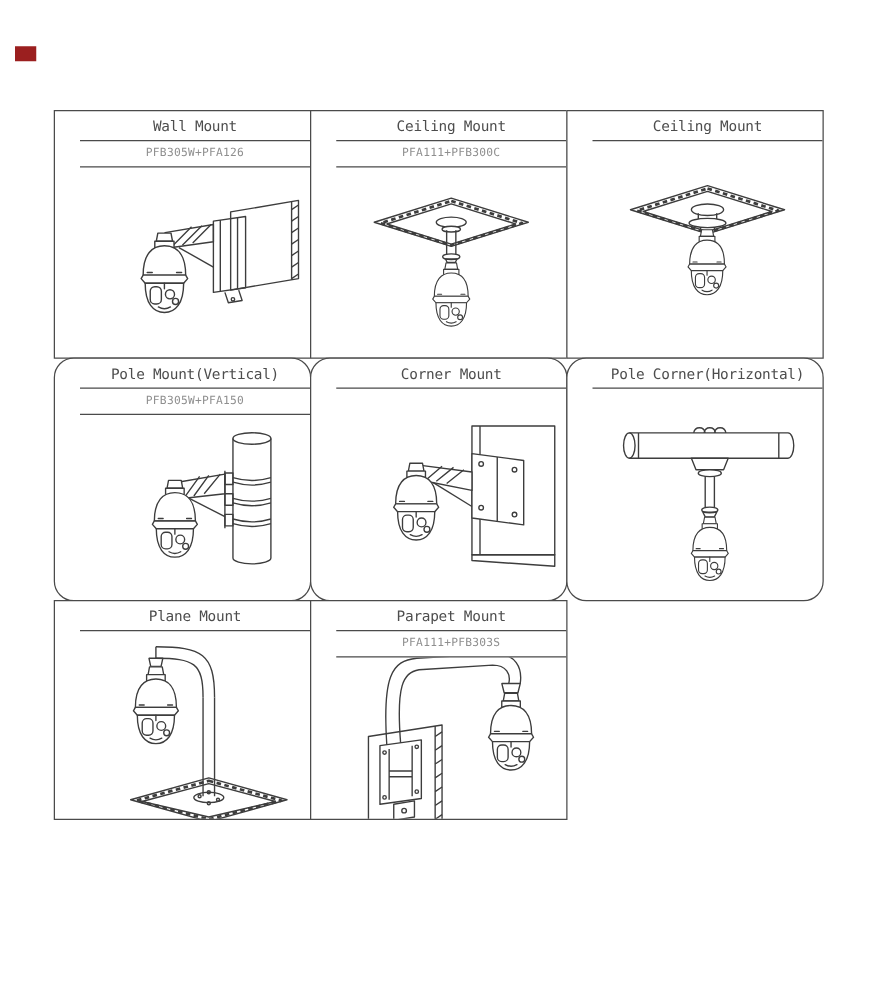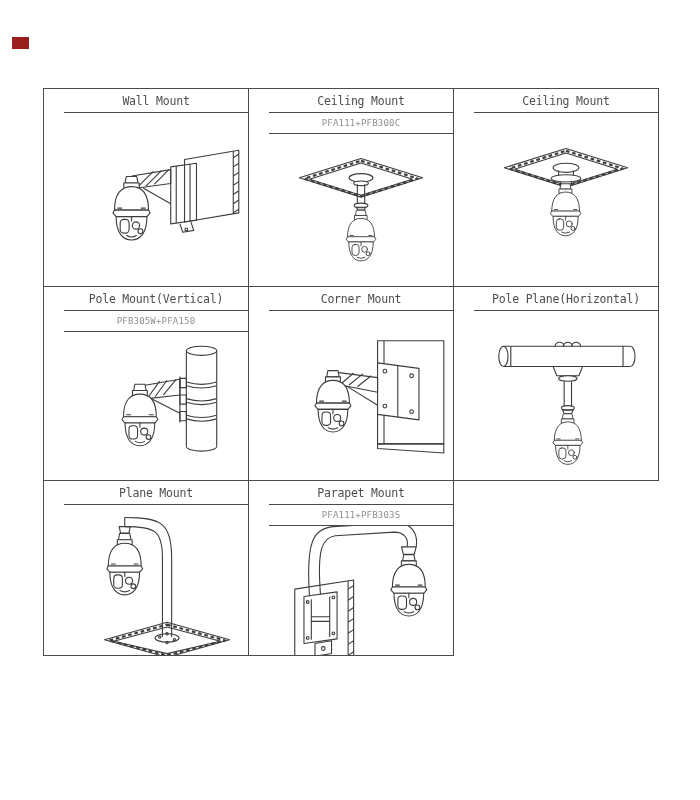--- a/index.html
+++ b/index.html
@@ -5,21 +5,21 @@
   html,body{margin:0;padding:0;background:#ffffff;}
   .page{position:relative;width:700px;height:800px;background:#ffffff;overflow:hidden;
         font-family:"DejaVu Sans Mono", monospace;}
   .red-mark{position:absolute;left:12px;top:37px;width:17px;height:12px;background:#9b1f1f;}
   .mount-table{position:absolute;left:43px;top:88px;}
   .trow{display:flex;}
   .trow + .trow{margin-top:-1px;}
   .cell{width:206px;border:1px solid #4a4a4a;background:#fff;display:flex;flex-direction:column;box-sizing:border-box;padding-left:20px;}
   .cell + .cell{margin-left:-1px;text-align:center;}
   .r1 .cell{height:199px;}
-  .r2 .cell{height:195px;}
+  .r2 .cell{height:195px;border-radius:16px;}
   .r3 .cell{height:176px;}
   .cell-title{height:23px;border-bottom:1px solid #4a4a4a;display:flex;align-items:center;justify-content:center;
               font-size:11.5px;letter-spacing:-0.2px;color:#4d4d4d;white-space:nowrap;}
   .cell-model{height:20px;border-bottom:1px solid #4a4a4a;display:flex;align-items:center;justify-content:center;
               font-size:9px;letter-spacing:0.2px;color:#8f8f8f;white-space:nowrap;}
   .cell-img{flex:1;display:flex;align-items:center;justify-content:center;overflow:hidden;}
   svg.draw{display:block;}
 </style>
 </head>
 <body>
@@ -43,20 +43,21 @@
       </g>
     </defs>
   </svg>
 
   <div class="mount-table">
 
     <div class="trow r1">
 
       <div class="cell">
         <div class="cell-title">Wall Mount</div>
+        <div class="cell-model">PFB305W+PFA126</div>
         <div class="cell-img">
           <svg class="draw" width="198" height="150" viewBox="0 0 200 152">
             <g fill="none" stroke="#3d3d3d" stroke-width="1.2" stroke-linejoin="round">
               <path d="M131,32 L190,22 L190,90 L131,100 Z"></path>
               <path d="M184,23 V91"></path>
               <path d="M184,30 l6,-4 M184,40 l6,-4 M184,50 l6,-4 M184,60 l6,-4 M184,70 l6,-4 M184,80 l6,-4 M184,90 l6,-4"></path>
               <path d="M116,40 L144,36 L144,98 L116,102 Z"></path>
               <path d="M137,37 V99 M122,39 V101"></path>
               <path d="M126,102 l3,9 l12,-2 l-3,-9"></path>
               <circle cx="133" cy="108" r="1.5"></circle>
@@ -151,21 +152,21 @@
               <path d="M72,48 L118,54 L118,70 L78,62 Z" fill="#fff"></path>
               <path d="M78,61 L92,49 M87,62 L102,50 M96,64 L111,52"></path>
               <path d="M84,63 L118,84"></path>
               <use href="#cam" transform="translate(44,46) scale(0.85)"></use>
             </g>
           </svg>
         </div>
       </div>
 
       <div class="cell">
-        <div class="cell-title">Pole Plane(Horizontal)</div>
+        <div class="cell-title">Pole Corner(Horizontal)</div>
         <div class="cell-img">
           <svg class="draw" width="198" height="146" viewBox="0 0 200 148">
             <g fill="none" stroke="#3d3d3d" stroke-width="1.2" stroke-linejoin="round">
               <path d="M32,20 H170 M32,42 H170"></path>
               <ellipse cx="32" cy="31" rx="5" ry="11"></ellipse>
               <path d="M170,20 A5,11 0 0 1 170,42"></path>
               <path d="M40,20 V42 M162,20 V42"></path>
               <path d="M88,20 c1,-6 9,-6 10,0 M97,20 c1,-6 9,-6 10,0 M106,20 c1,-6 9,-6 10,0"></path>
               <path d="M86,42 L118,42 L114,52 L90,52 Z" fill="#fff"></path>
               <ellipse cx="102" cy="55" rx="10" ry="3" fill="#fff"></ellipse>

